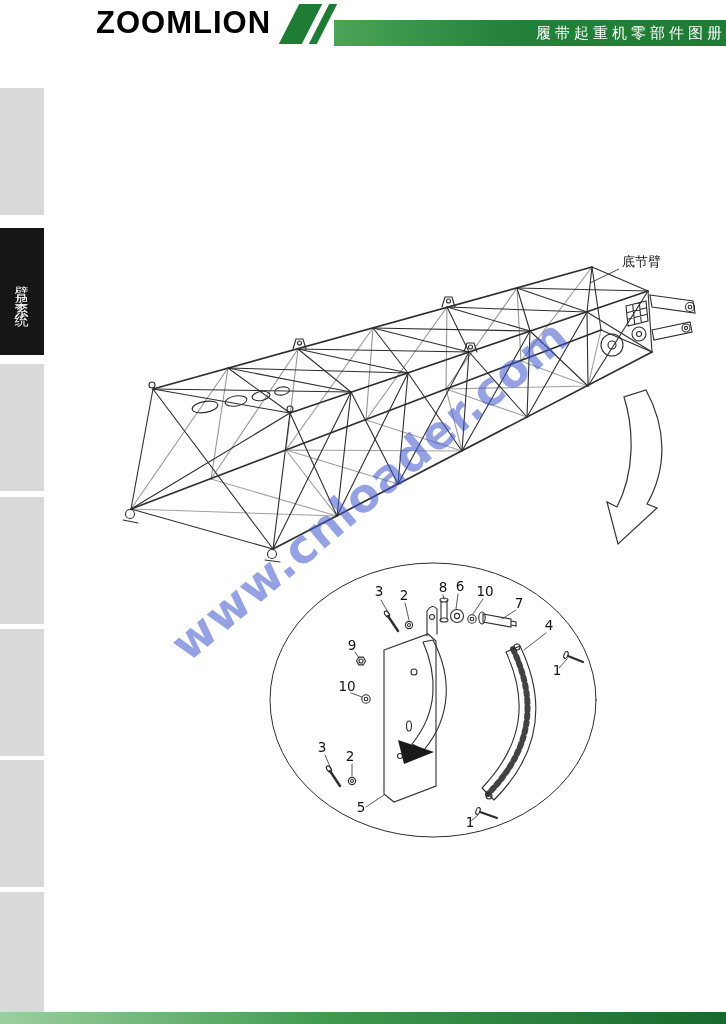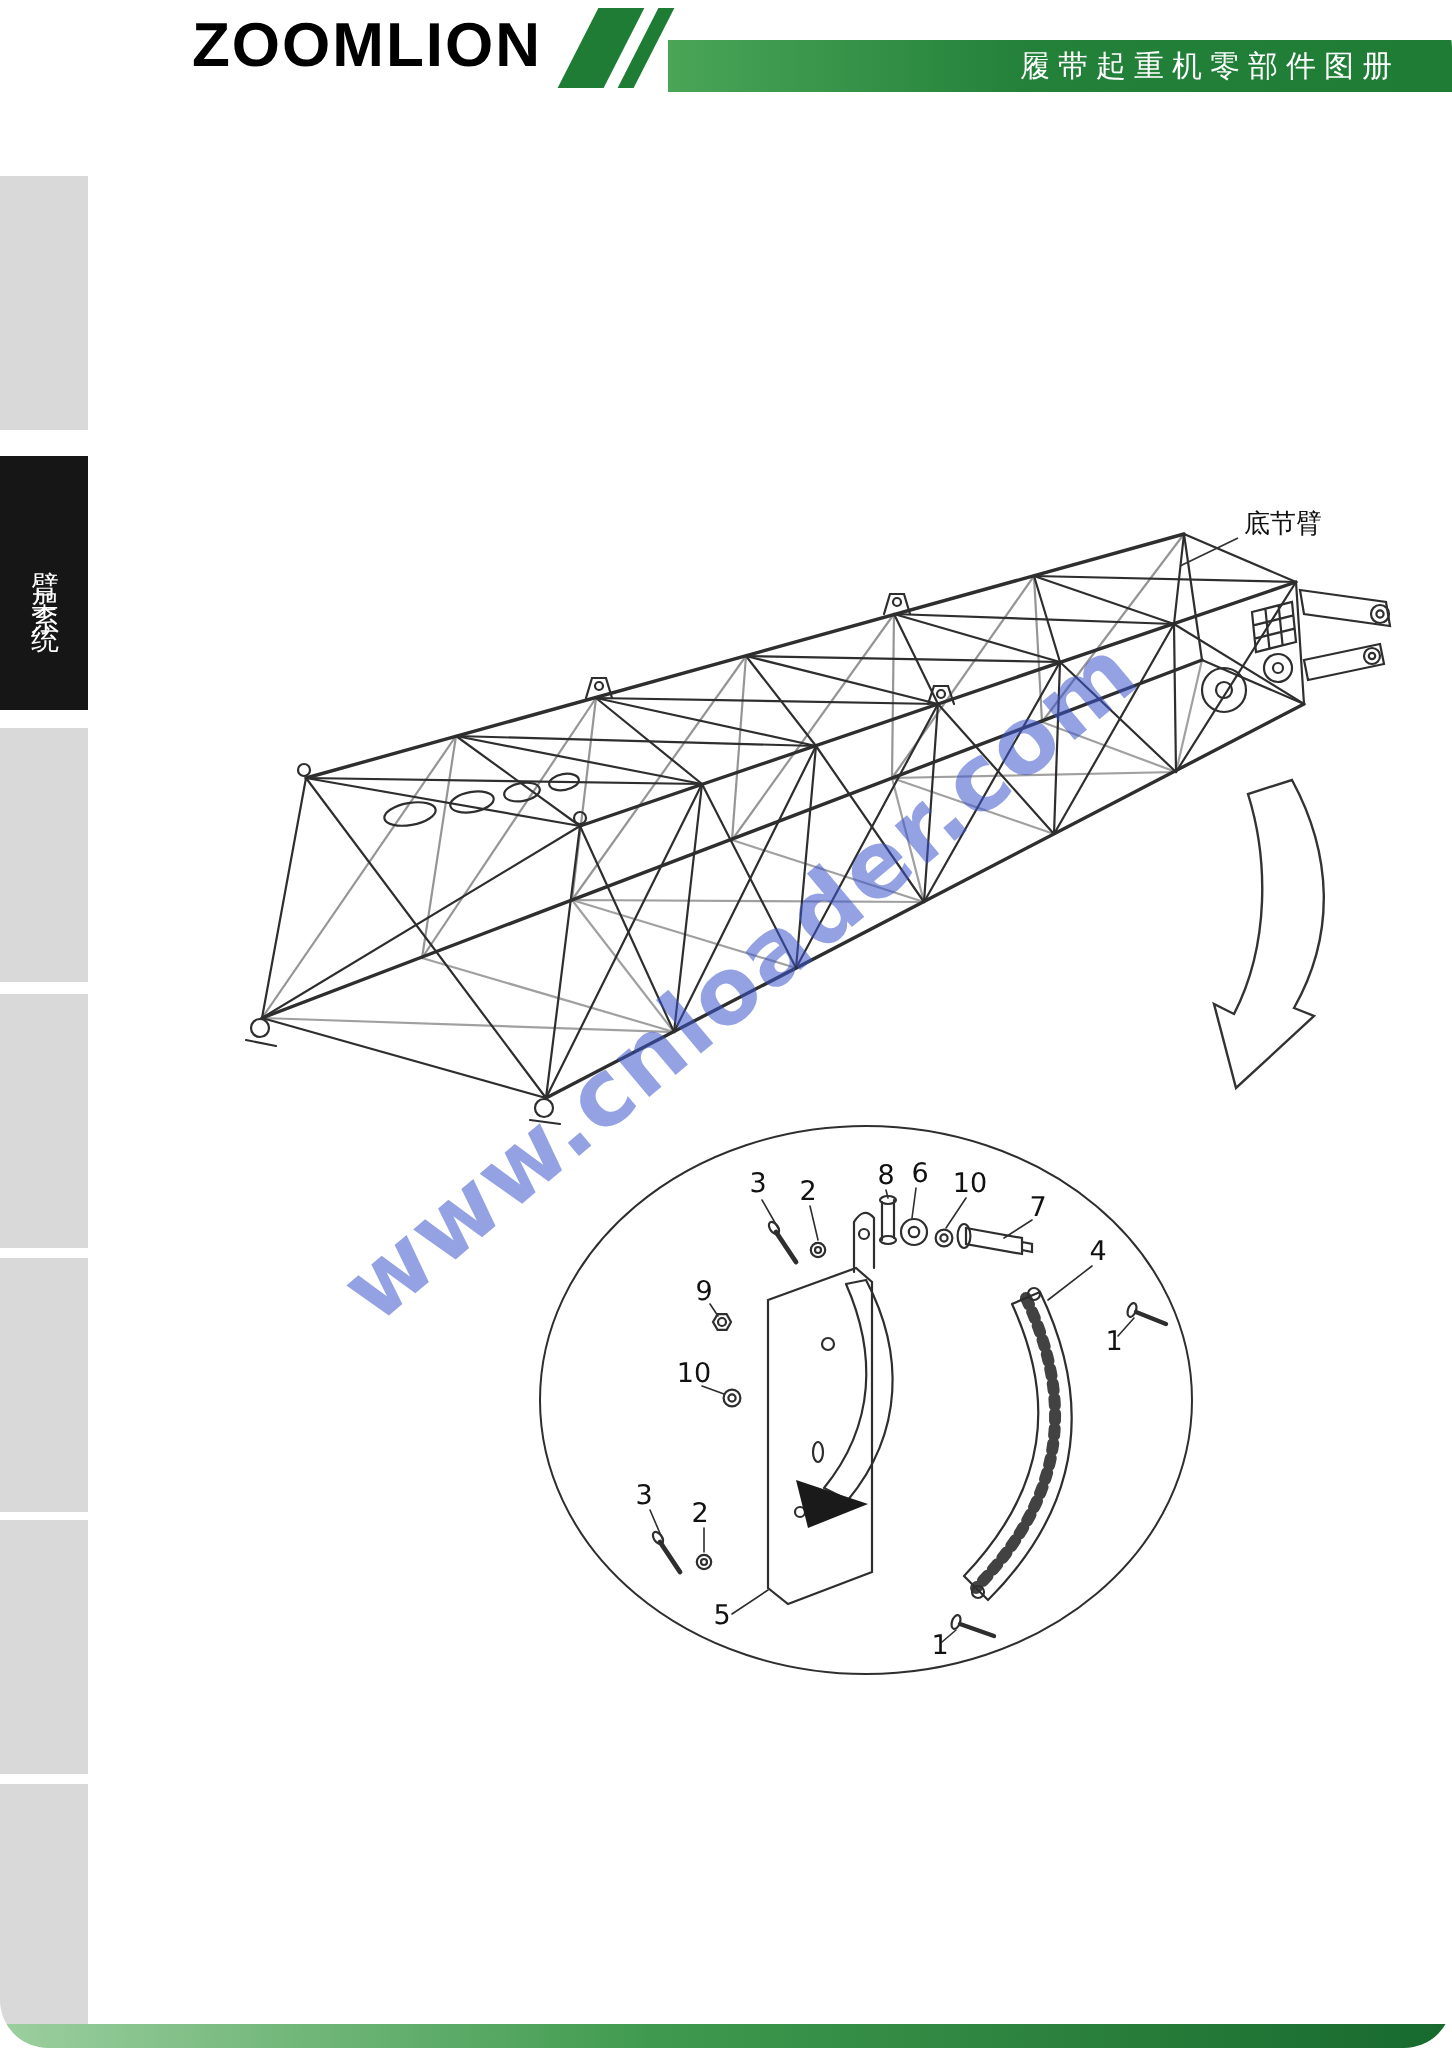--- a/index.html
+++ b/index.html
@@ -1,33 +1,32 @@
 <!DOCTYPE html>
 <html><head>
 <meta charset="utf-8">
 <style>
   html,body{margin:0;padding:0;background:#ffffff;}
   .page{
     position:relative;width:726px;height:1024px;background:#fff;overflow:hidden;
     font-family:"Liberation Sans","DejaVu Sans",sans-serif;
-    border-radius:24px;
   }
   
   .logo{
     position:absolute;left:96px;top:5px;font-size:31px;font-weight:900;
     letter-spacing:1px;color:#000;
   }
   .stripe{position:absolute;top:4px;height:40px;background:#1e7c35;transform:skewX(-27deg);}
   .stripe.s1{left:289px;width:23px;}
   .stripe.s2{left:319px;width:8px;}
   .header-bar{
     position:absolute;left:334px;right:0;top:20px;height:26px;
     background:linear-gradient(90deg,#4aa557 0%,#23813a 45%,#1e7c35 100%);
     display:flex;align-items:center;justify-content:flex-end;
-    color:#fff;font-size:15px;letter-spacing:4px;padding-right:26px;box-sizing:border-box;
+    color:#fff;font-size:15px;letter-spacing:4px;box-sizing:border-box;
     font-family:"DejaVu Sans","Liberation Sans",sans-serif;
   }
   
   .tab{position:absolute;left:0;width:44px;height:127px;background:#d9d9d9;}
   .tab.t1{top:88px;}  .tab.t2{top:228px;} .tab.t3{top:364px;}
   .tab.t4{top:497px;} .tab.t5{top:629px;} .tab.t6{top:760px;}
   .tab.t7{top:892px;height:120px;}
   .tab.active{
     background:#161616;display:flex;align-items:center;justify-content:center;
   }

